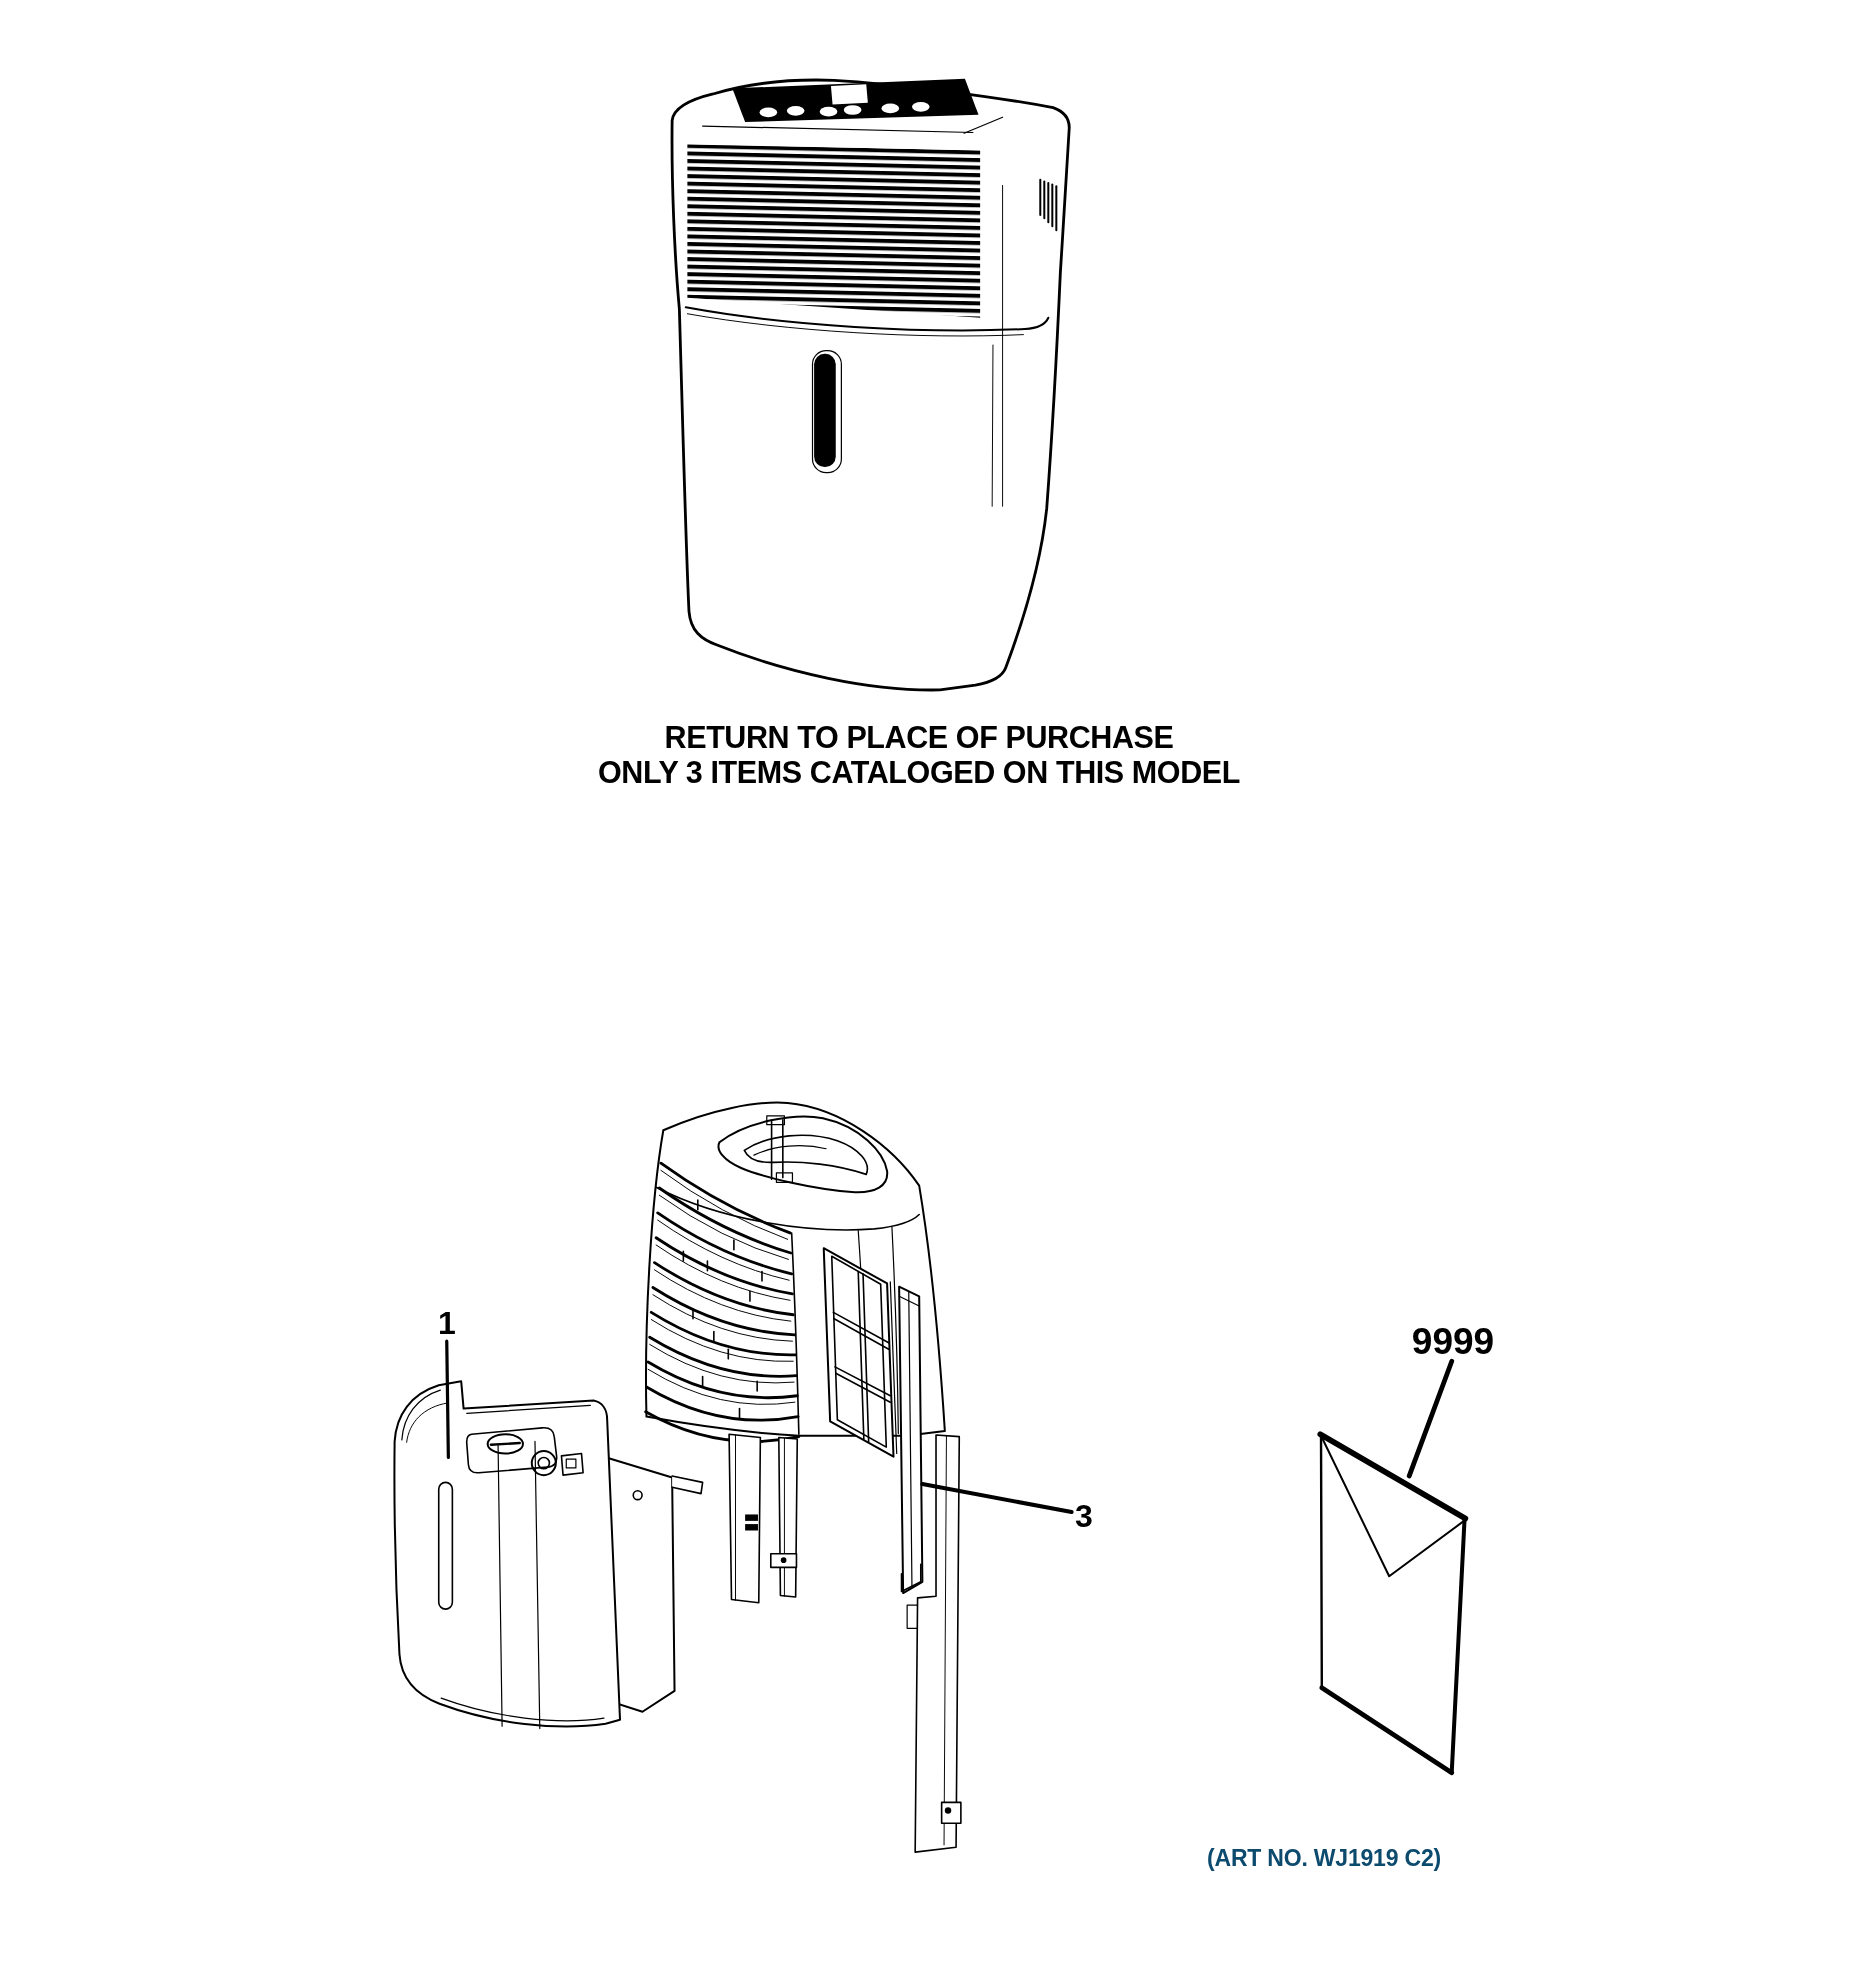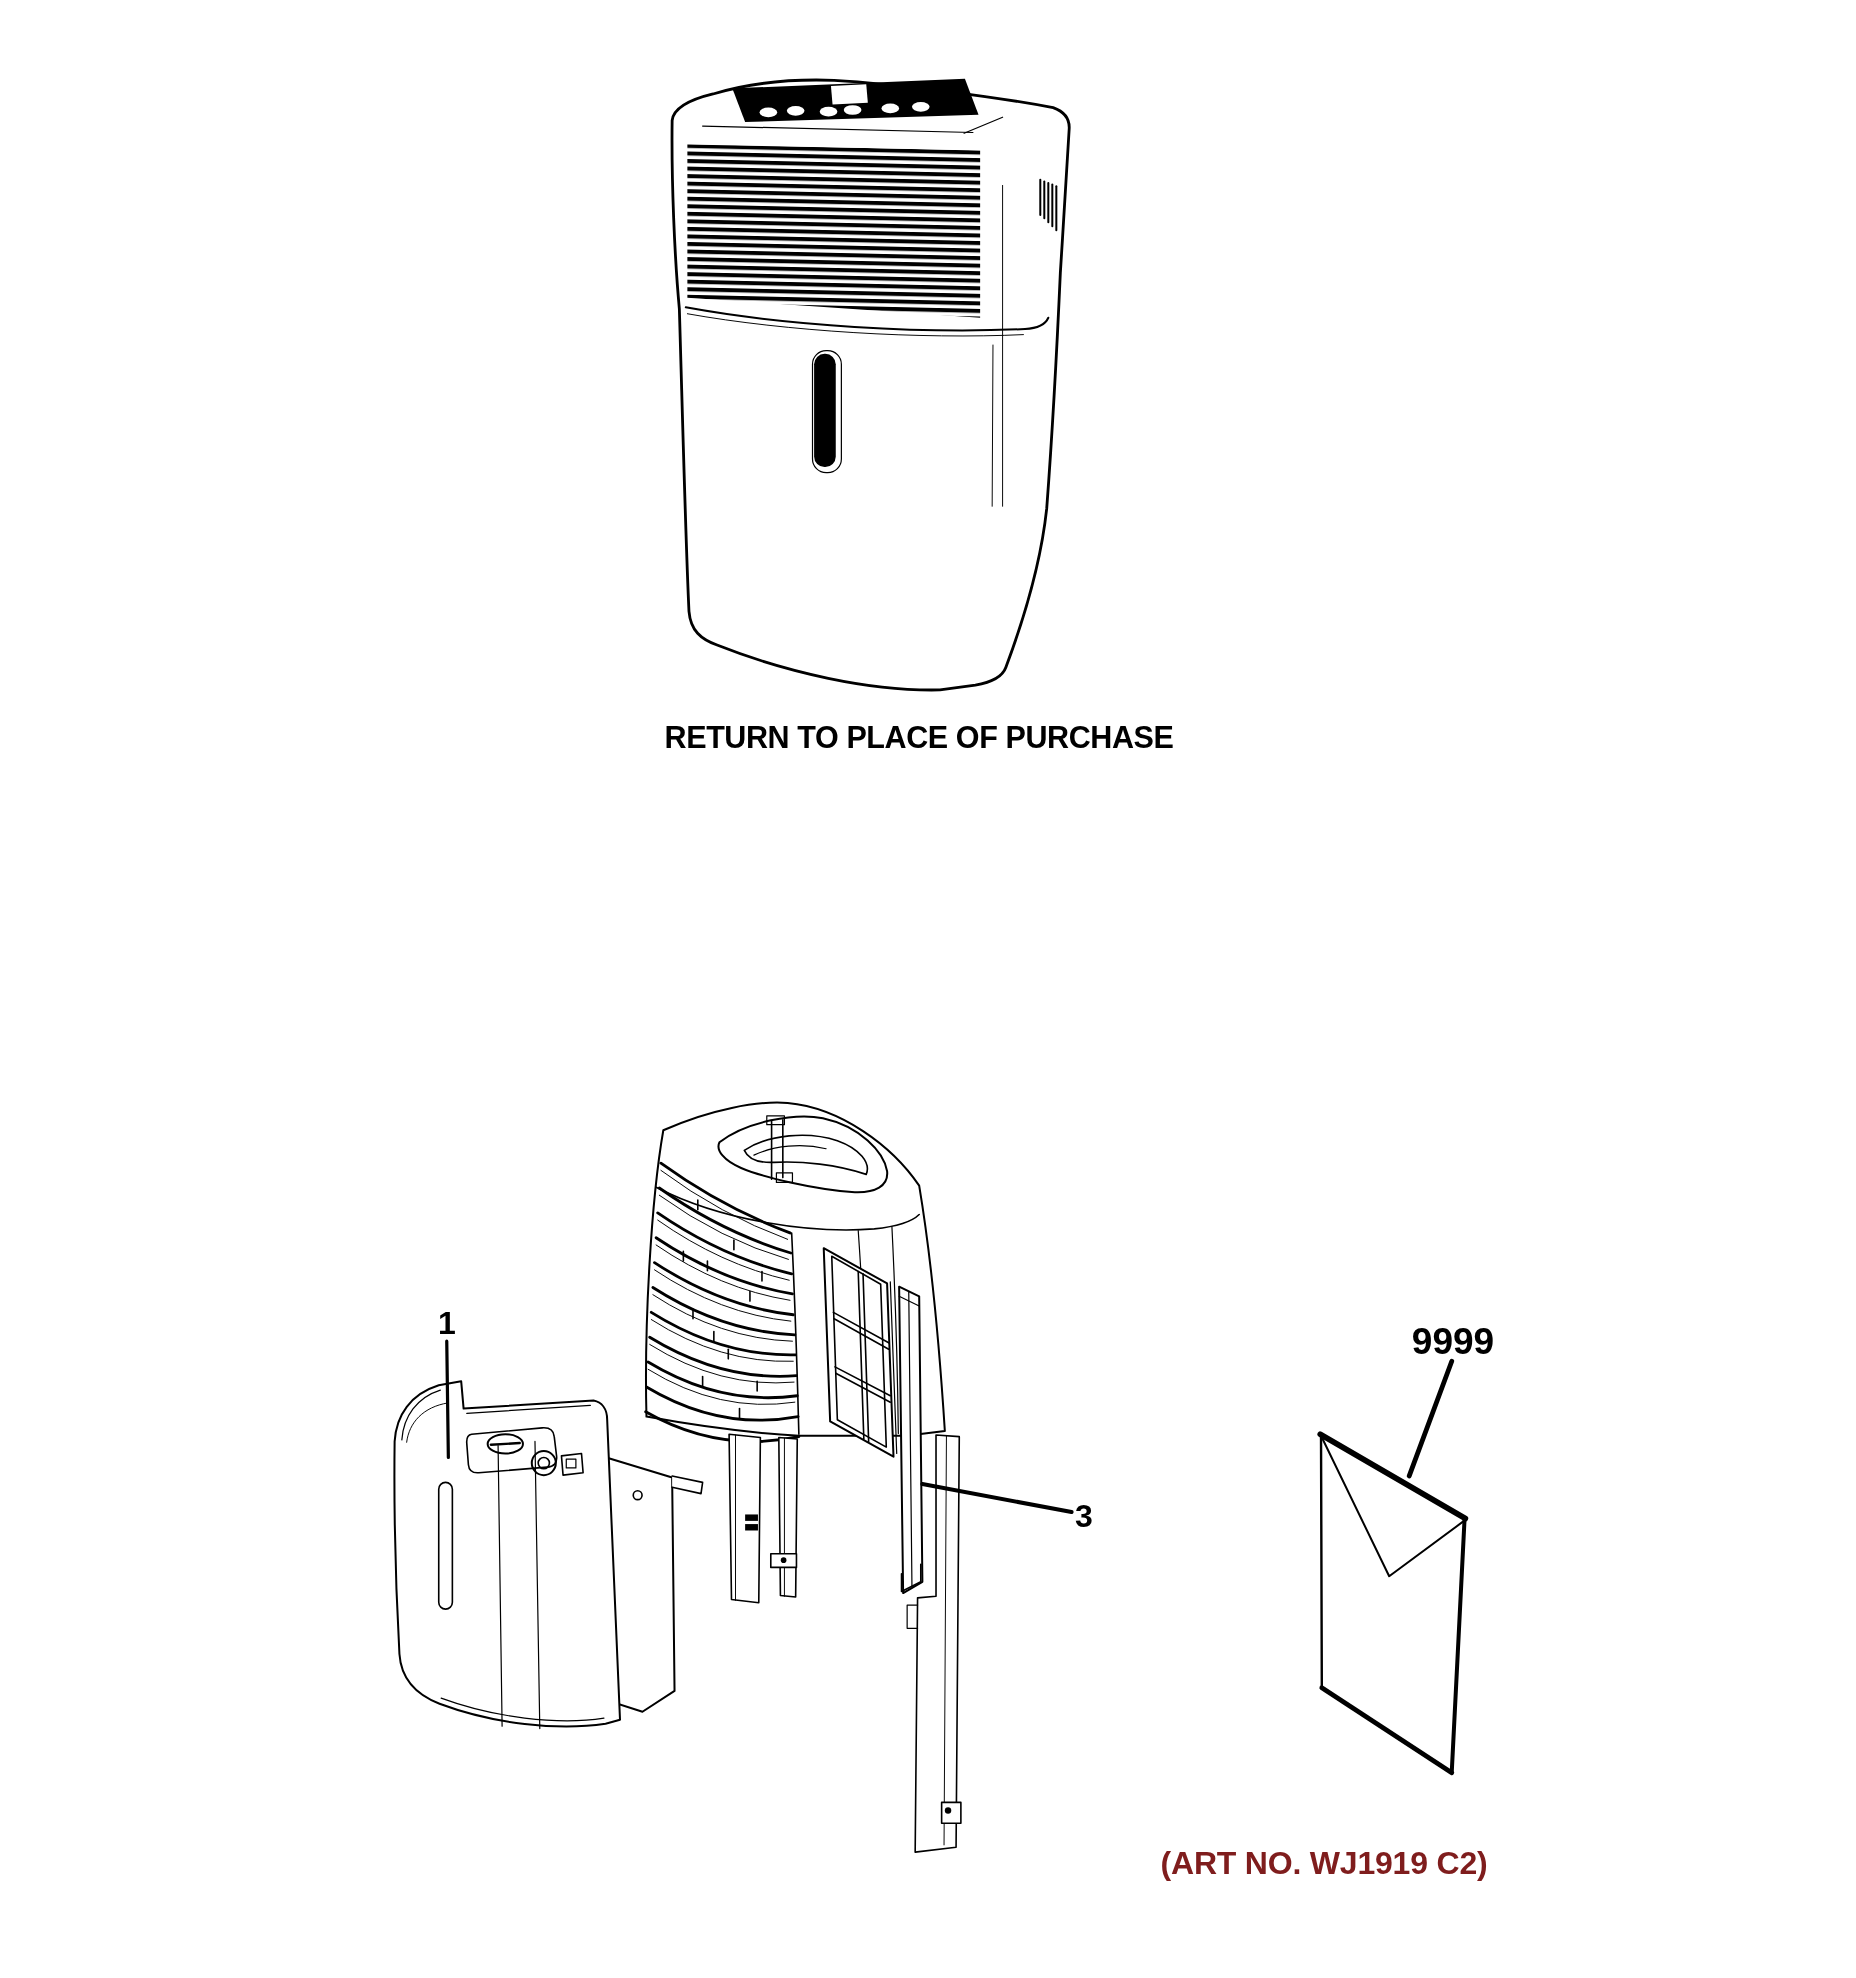--- a/index.html
+++ b/index.html
@@ -33,24 +33,24 @@
     white-space:nowrap;
   }
   #label-1{left:447px;top:1307px;}
   #label-3{left:1084px;top:1500px;}
   #label-9999{left:1453px;top:1323px;font-size:37px;}
   #art-number{
     position:absolute;
     left:1324px;top:1847px;
     transform:translateX(-50%);
     font-weight:bold;
-    font-size:32px;
+    font-size:23px;
     letter-spacing:-0.2px;
     line-height:1;
-    color:#7f1d1d;
+    color:#0c4a6e;
     white-space:nowrap;
   }
 </style>
 </head>
 <body>
 
 <div id="page">
 
   <svg id="artwork" width="1856" height="1979" viewBox="0 0 2314 2467" fill="none" stroke="#000" stroke-linecap="round" stroke-linejoin="round">
 
@@ -260,20 +260,21 @@
         <path d="M 1646,1788 L 1827,1893" stroke-width="7"></path>
         <path d="M 1826,1893 L 1810,2209" stroke-width="5"></path>
         <path d="M 1648,2104 L 1810,2210" stroke-width="6"></path>
         <path d="M 1649,1794 L 1732,1965 L 1824,1897" stroke-width="2.5"></path>
       </g>
     </g>
   </svg>
 
   <div class="caption">
     <div>RETURN TO PLACE OF PURCHASE</div>
+    <div>ONLY 3 ITEMS CATALOGED ON THIS MODEL</div>
   </div>
 
   <div id="label-1" class="part-label">1</div>
   <div id="label-3" class="part-label">3</div>
   <div id="label-9999" class="part-label">9999</div>
 
   <div id="art-number">(ART NO. WJ1919 C2)</div>
 </div>
 
 

